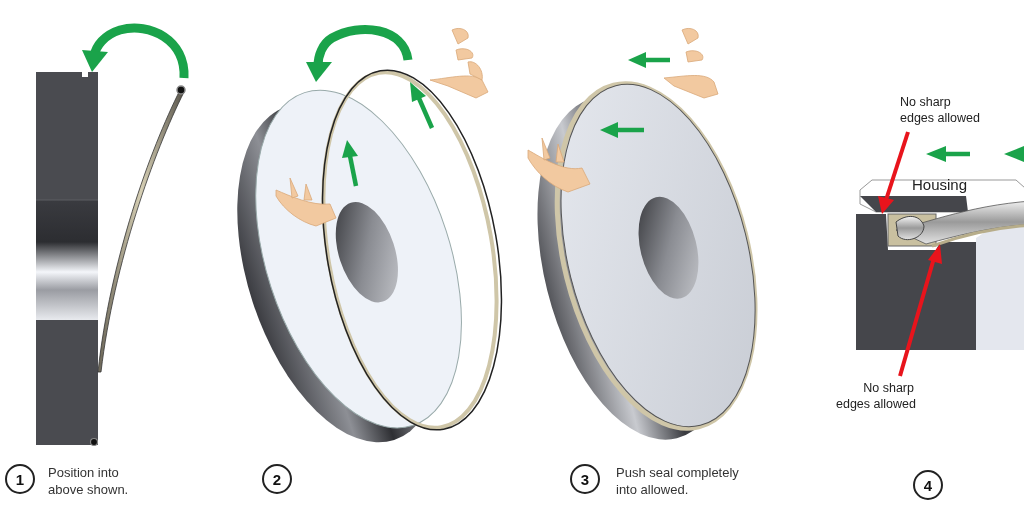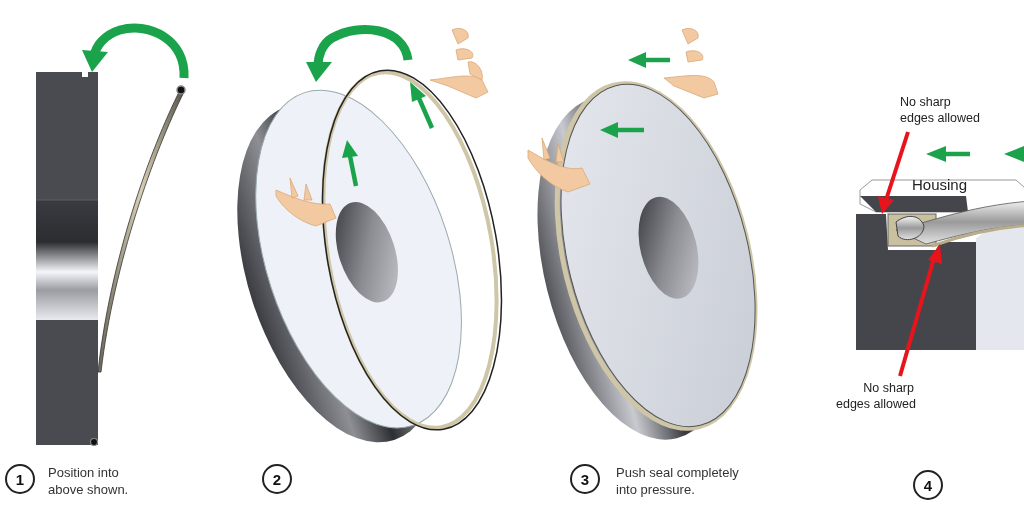--- a/index.html
+++ b/index.html
@@ -146,21 +146,21 @@
     </g>
     <g fill="#f2c9a0" stroke="#d9a878" stroke-width="0.8">
       <path d="M8 150 C22 158 44 172 62 168 L70 184 L48 192 C30 186 16 172 8 158 Z"></path>
       <path d="M22 138 L30 158 L24 160 Z"></path>
       <path d="M38 144 L44 162 L36 162 Z"></path>
     </g>
   </svg>
   <div class="step-badge" style="left:50px;top:464px;">3</div>
   <div class="step-text" style="left:96px;top:464px;">
     <div>Push seal completely</div>
-    <div>into pressure.</div>
+    <div>into allowed.</div>
   </div>
 </div>
 
 <div class="panel" style="left:836px;width:224px;">
   <svg width="224" height="460">
     <defs>
       <linearGradient id="springGrad" x1="0" y1="0" x2="0" y2="1">
         <stop offset="0" stop-color="#f4f4f4"></stop>
         <stop offset="0.5" stop-color="#9a9a9a"></stop>
         <stop offset="1" stop-color="#e2e2e2"></stop>

